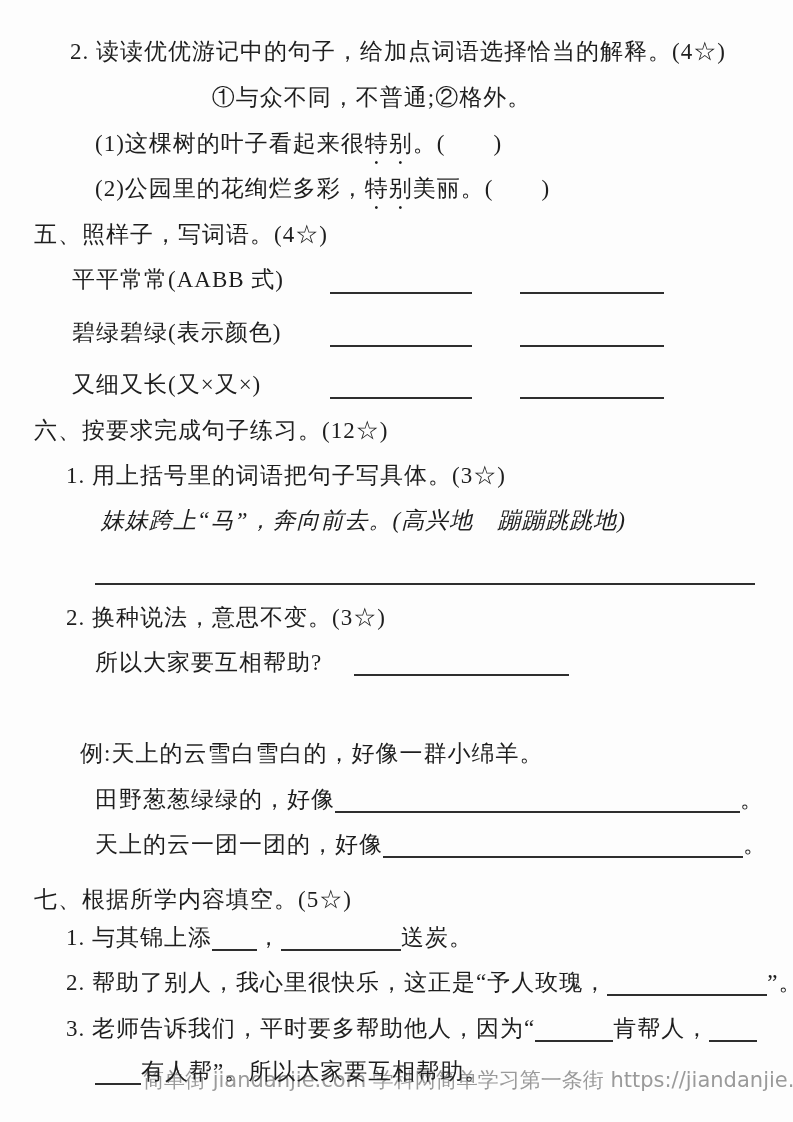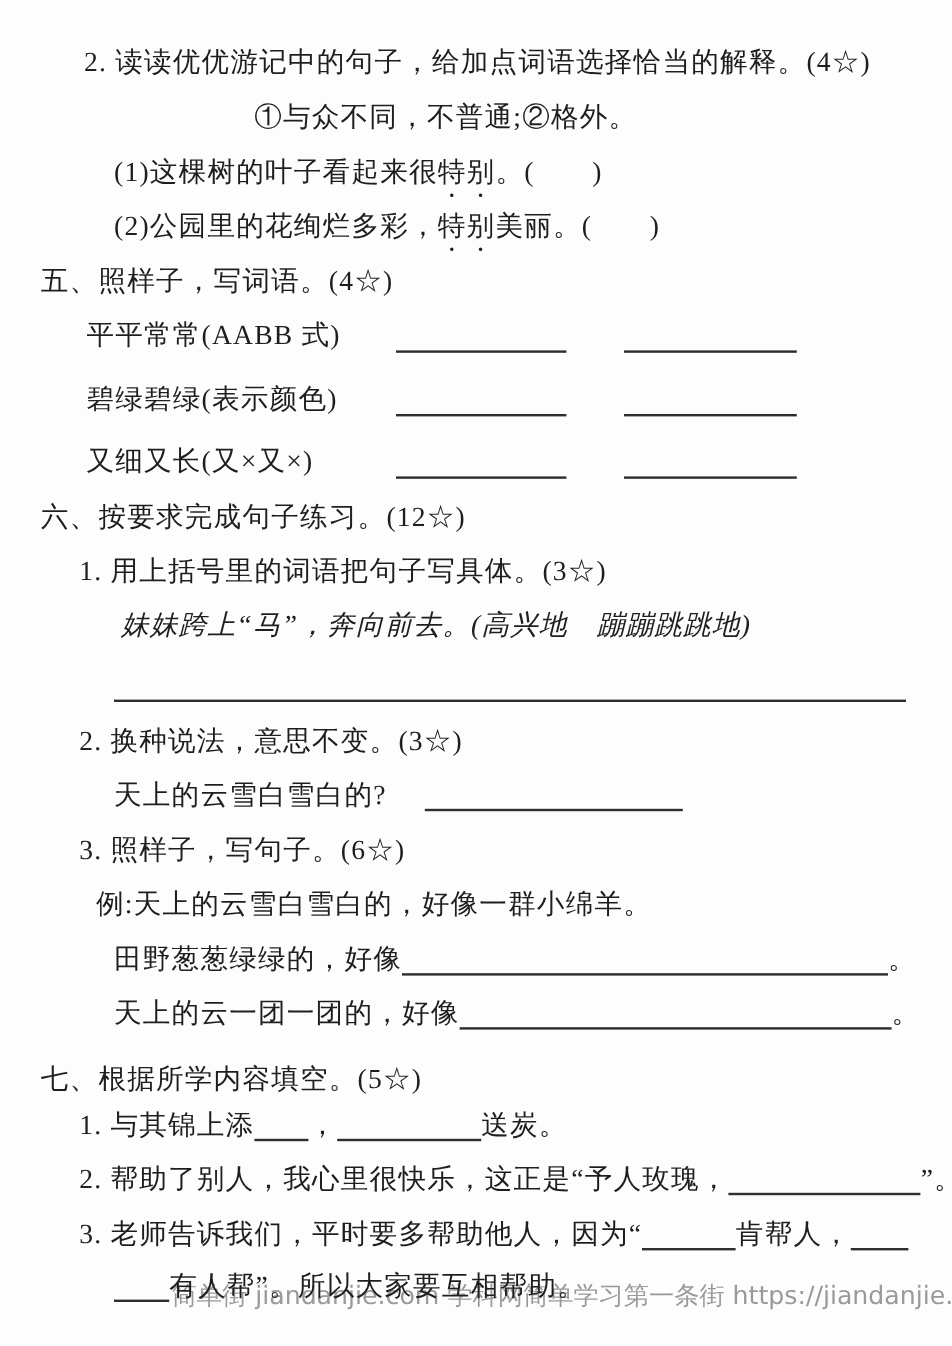--- a/index.html
+++ b/index.html
@@ -90,24 +90,23 @@
 
   <div class="line" style="top:460px;left:66px;">1. 用上括号里的词语把句子写具体。(3☆)</div>
 
   <div class="line" style="top:505px;left:101px;font-style:italic;">妹妹跨上“马”，奔向前去。(高兴地　蹦蹦跳跳地)</div>
 
   <div class="rule" style="top:583px;left:95px;width:660px;"></div>
 
   <div class="line" style="top:602px;left:66px;">2. 换种说法，意思不变。(3☆)</div>
 
   <div class="line" style="top:647px;left:95px;">
-    <span>天上的云雪白雪白的?</span><span class="blank" style="width:215px;margin-left:32px;"></span>
+    <span>所以大家要互相帮助?</span><span class="blank" style="width:215px;margin-left:32px;"></span>
   </div>
 
-  <div class="line" style="top:693px;left:66px;">3. 照样子，写句子。(6☆)</div>
 
   <div class="line" style="top:738px;left:80px;">例:天上的云雪白雪白的，好像一群小绵羊。</div>
 
   <div class="line" style="top:829px;left:95px;">
     <span>天上的云一团一团的，好像</span><span class="blank" style="width:360px;"></span><span>。</span>
   </div>
 
   <div class="line" style="top:784px;left:95px;">
     <span>田野葱葱绿绿的，好像</span><span class="blank" style="width:405px;"></span><span>。</span>
   </div>

